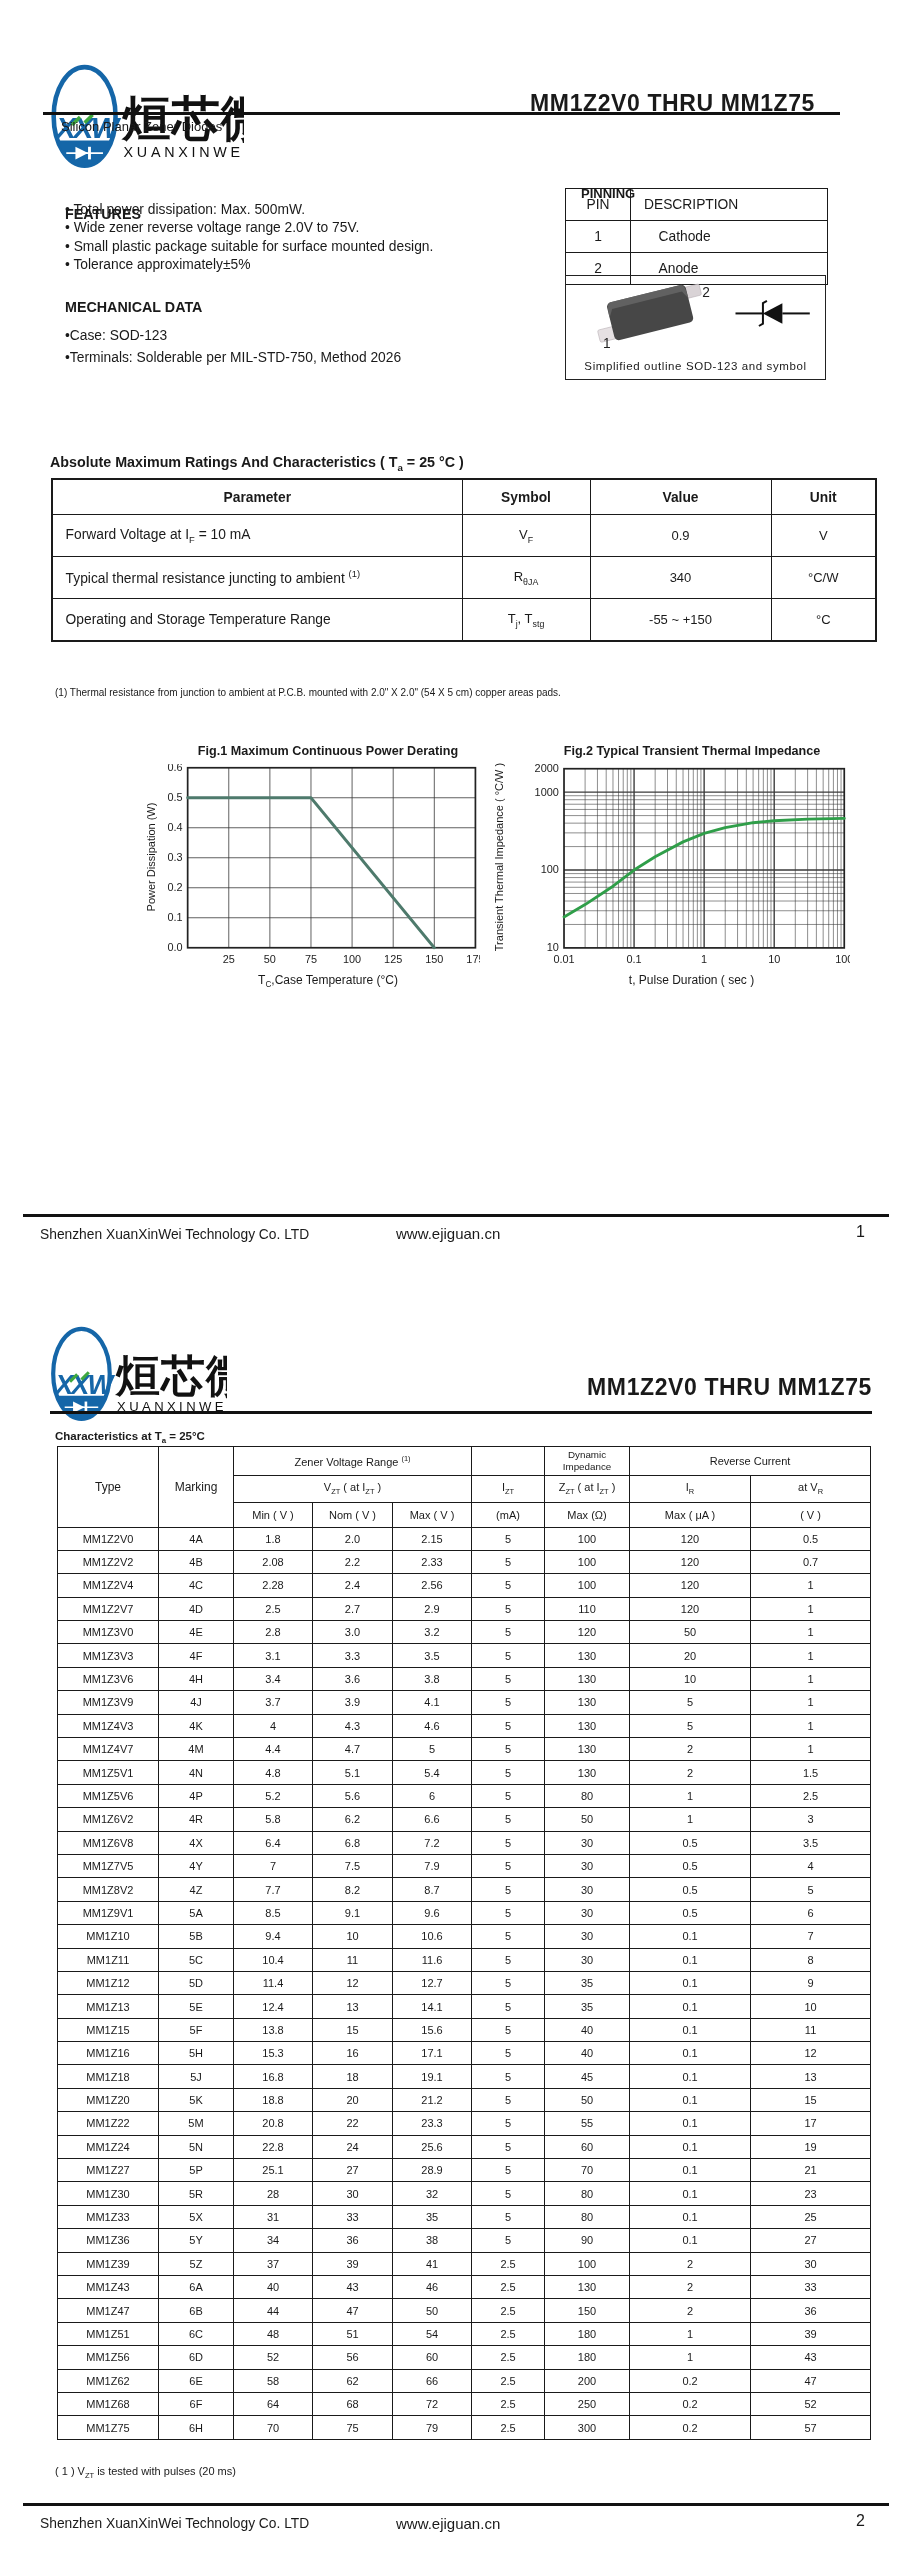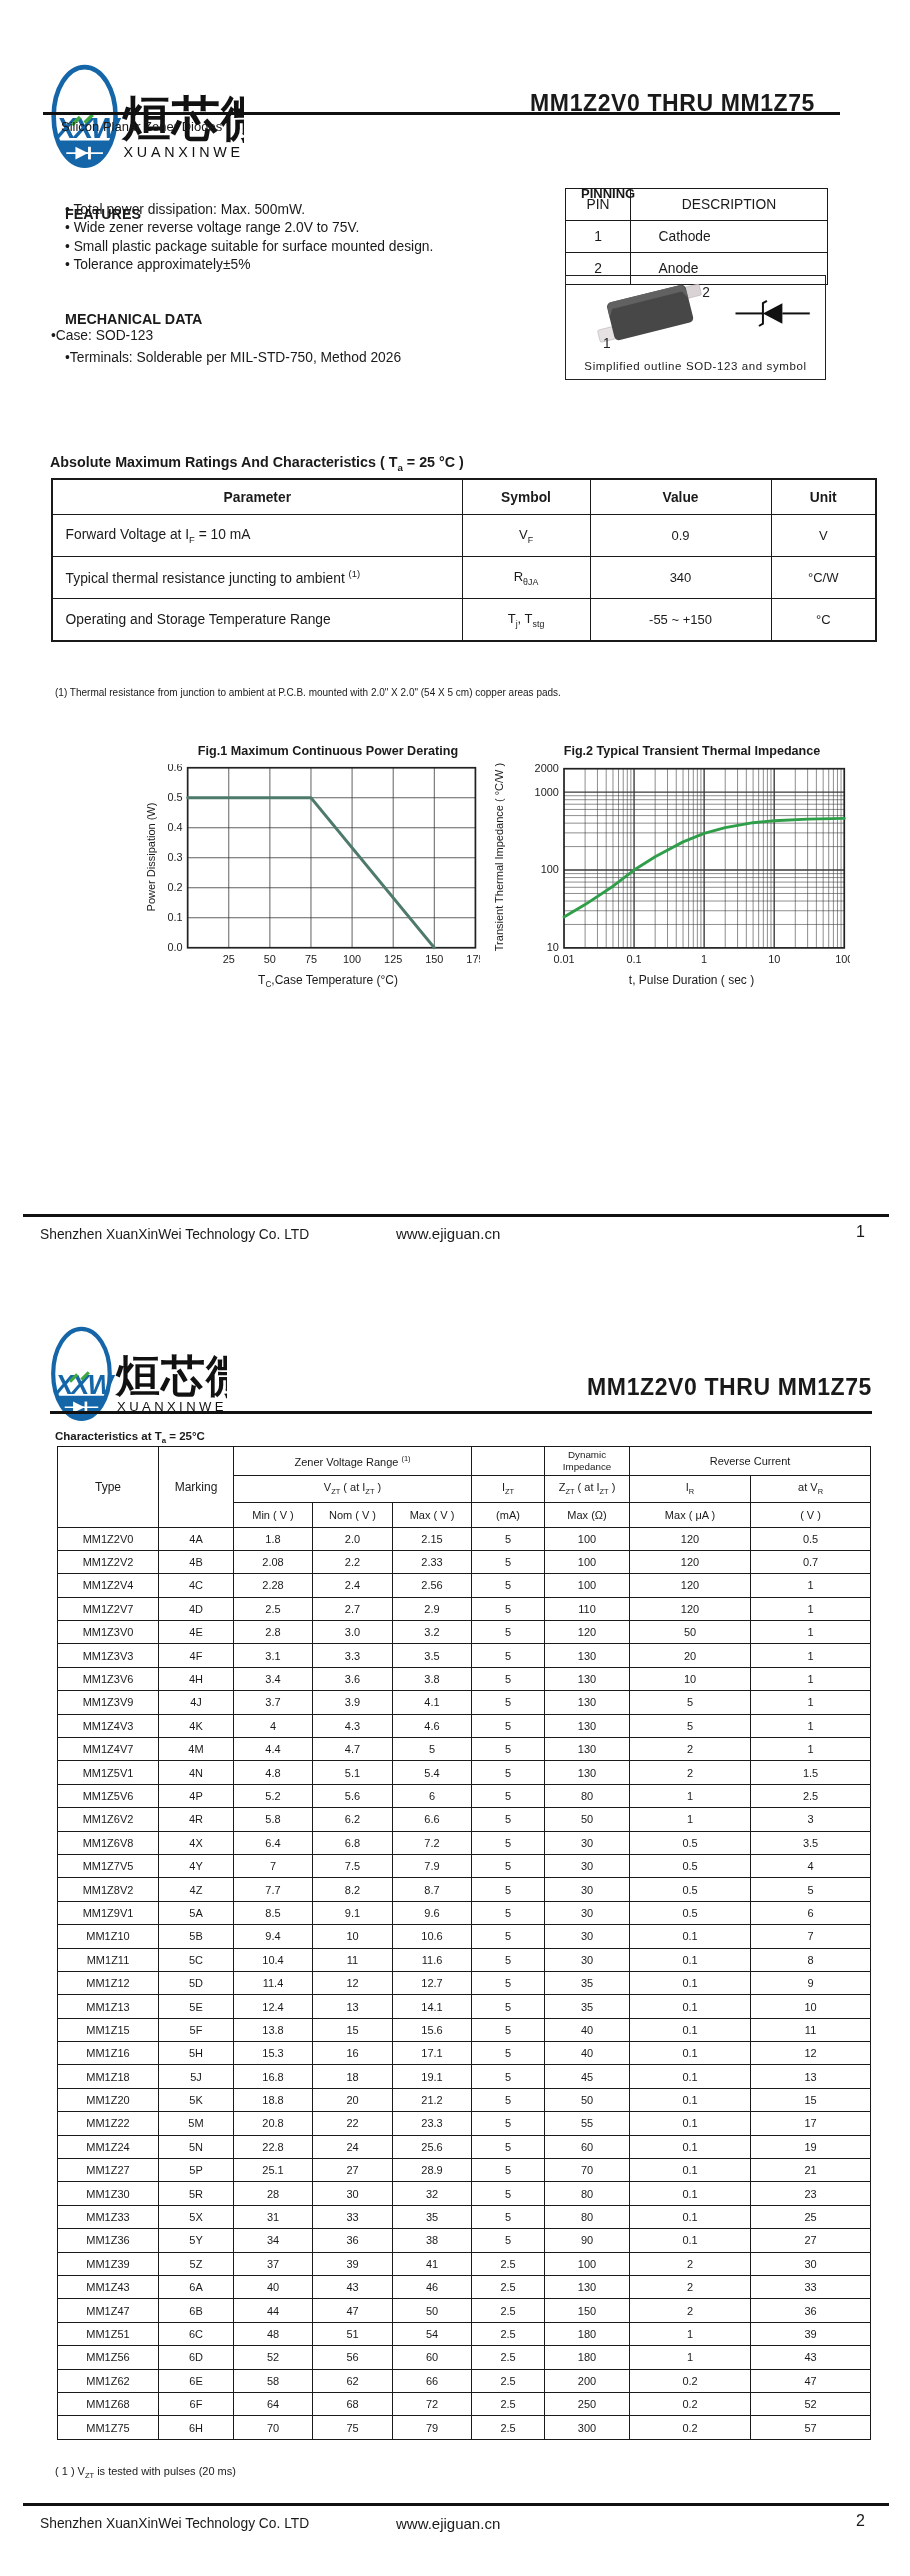--- a/index.html
+++ b/index.html
@@ -12,21 +12,21 @@
   .doc-title{font-size:23px;font-weight:bold;letter-spacing:0.6px;white-space:nowrap;text-align:right;}
   .subtitle{font-size:13px;}
   .feat-head{font-size:14.3px;font-weight:bold;}
   .feat-line{font-size:13.8px;white-space:nowrap;}
   .pin-head{font-size:13px;font-weight:bold;}
   table{border-collapse:collapse;table-layout:fixed;}
   
   .pin-table{width:263px;}
   .pin-table td{border:1.1px solid #1a1a1a;height:31px;font-size:13.8px;text-align:center;padding:0;}
   .pin-table td.desc{text-align:left;padding-left:27.5px;}
-  .pin-table tr.hd td.desc{text-align:center;padding-left:0;}
+  .pin-table tr.hd td.desc{text-align:left;padding-left:13px;}
   
   .pkg-box{border:1.7px solid #222;}
   .pkg-caption{font-size:11.5px;text-align:center;letter-spacing:0.6px;}
   
   .ratings{width:824px;}
   .ratings th,.ratings td{border:1.4px solid #1a1a1a;padding:0;text-align:center;}
   .ratings th{height:34px;font-size:13.8px;font-weight:bold;}
   .ratings td{height:41px;font-size:13px;}
   .ratings td.param{text-align:left;padding-left:12.6px;font-size:13.8px;}
   .ratings{border:2px solid #1a1a1a;}
@@ -80,22 +80,22 @@
     <div class="abs doc-title" style="left:505px;top:90px;width:310px;">MM1Z2V0  THRU  MM1Z75</div>
     <div class="abs rule" style="left:43px;top:112px;width:797px;height:2.9px;"></div>
     <div class="abs subtitle" style="left:61px;top:119px;">Silicon Planar Zener Diodes</div>
 
     <div class="abs feat-head" style="left:65px;top:182px;margin-top:24px;">FEATURES</div>
     <div class="abs feat-line" style="left:65px;top:202px;">• Total power dissipation: Max. 500mW.</div>
     <div class="abs feat-line" style="left:65px;top:220px;">• Wide zener reverse voltage range 2.0V to 75V.</div>
     <div class="abs feat-line" style="left:65px;top:239px;">• Small plastic package suitable for surface mounted design.</div>
     <div class="abs feat-line" style="left:65px;top:257px;">• Tolerance approximately±5%</div>
 
-    <div class="abs feat-head" style="left:65px;top:311px;">MECHANICAL DATA</div>
-    <div class="abs feat-line" style="left:51px;top:328px;">•Case: SOD-123</div>
+    <div class="abs feat-head" style="left:65px;top:299px;">MECHANICAL DATA</div>
+    <div class="abs feat-line" style="left:65px;top:328px;">•Case: SOD-123</div>
     <div class="abs feat-line" style="left:65px;top:350px;">•Terminals: Solderable per MIL-STD-750, Method 2026</div>
 
     <div class="abs pin-head" style="left:581px;top:165px;margin-top:21px;">PINNING</div>
     <table class="pin-table abs" style="left:565px;top:168px;margin-top:20px;">
       <colgroup>
           <col style="width:65px">
           <col style="width:197px">
         </colgroup>
       <tbody>
           <tr class="hd">

